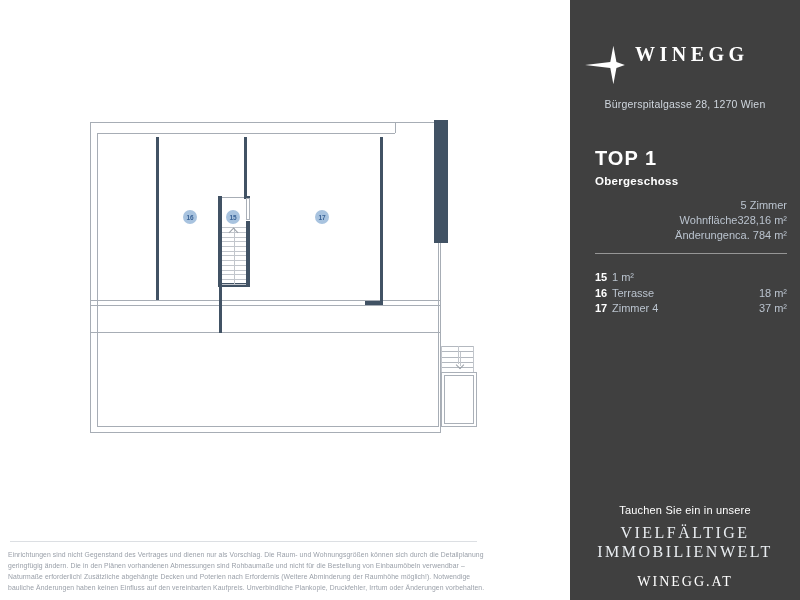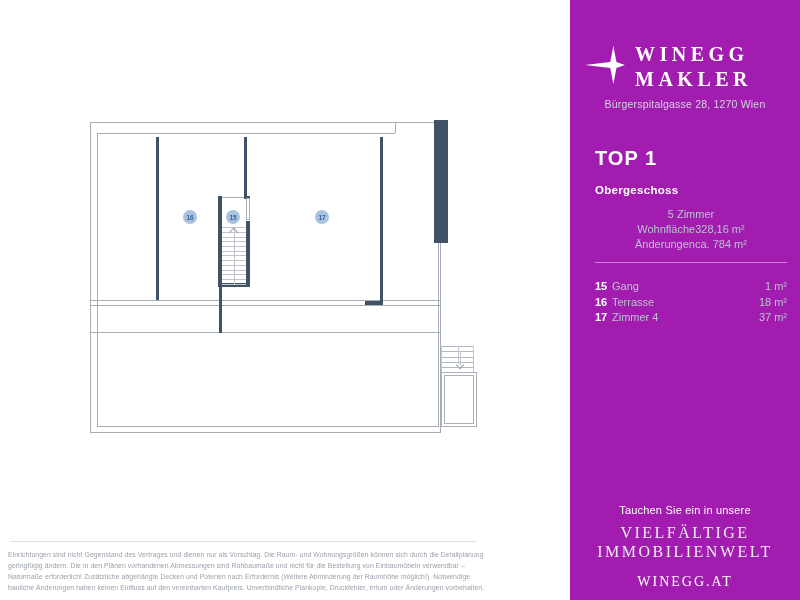--- a/index.html
+++ b/index.html
@@ -19,28 +19,28 @@
   .chev-up   { width:7px; height:7px; border-left:1px solid #9aa0a8; border-top:1px solid #9aa0a8; transform:rotate(45deg); }
   .chev-down { width:6px; height:6px; border-right:1px solid #9aa0a8; border-bottom:1px solid #9aa0a8; transform:rotate(45deg); }
   .badge { width:14px; height:14px; border-radius:50%; background:#a8c3df; color:#3a6396;
            font-size:6.5px; font-weight:bold; display:flex; align-items:center; justify-content:center; }
 
   
   .disc-rule { background:#dcdfe3; }
   .disclaimer { color:#999fa8; font-size:6.8px; line-height:1.62; letter-spacing:.1px; }
 
   
-  .sidebar { left:570px; top:0; width:230px; height:600px; background:#a21caf; color:#fff; }
+  .sidebar { left:570px; top:0; width:230px; height:600px; background:#404040; color:#fff; }
   .brand-name { font-family:"Liberation Serif", serif; font-weight:bold; font-size:20px;
                 letter-spacing:4.5px; line-height:25px; color:#ffffff; }
   .address { width:100%; text-align:center; font-size:10.5px; color:#cfd6de; letter-spacing:.2px; }
   .unit { left:25px; width:192px; }
   .unit-title { font-size:20px; font-weight:bold; letter-spacing:1px; color:#fff; }
-  .unit-sub   { font-size:11.5px; font-weight:bold; color:#fff; margin-top:14px; letter-spacing:.3px; }
-  .inforow { display:flex; justify-content:center; font-size:11px; color:#bac3ce; line-height:15px; }
+  .unit-sub   { font-size:11.5px; font-weight:bold; color:#fff; margin-top:5px; letter-spacing:.3px; }
+  .inforow { display:flex; justify-content:flex-end; font-size:11px; color:#bac3ce; line-height:15px; }
   .divider { height:1px; background:rgba(255,255,255,.45); }
   .roomrow { display:flex; font-size:11px; line-height:15.5px; color:#bac3ce; }
   .roomrow .no { width:17px; font-weight:bold; color:#ffffff; }
   .roomrow .nm { flex:1; }
   .footer { left:0; width:230px; text-align:center; }
   .f-line1 { font-size:11px; color:#ffffff; letter-spacing:.2px; }
   .f-serif { font-family:"Liberation Serif", serif; font-size:16px; letter-spacing:2.5px;
              color:#e9edf1; line-height:19px; }
   .f-site  { font-size:14px; letter-spacing:2px; color:#ffffff;font-family:Liberation Serif, serif; }
 </style>
@@ -107,21 +107,20 @@
     </div>
   </div>
 
   <aside class="abs sidebar">
 
     <svg class="abs" style="left:15px;top:40px;" width="46" height="50" viewBox="0 0 120 100">
       <polygon points="74,0 82,42 104,50 82,58 74,100 66,58 0,50 66,42" fill="#ffffff"></polygon>
     </svg>
     <div class="abs brand-name" style="left:65px;top:42px;">
       <div>WINEGG</div>
-      <div>MAKLER</div>
     </div>
     <div class="abs address" style="top:98px;">Bürgerspitalgasse 28, 1270 Wien</div>
 
     <div class="abs unit" style="top:147px;">
       <div class="unit-title">TOP 1</div>
       <div class="unit-sub">Obergeschoss</div>
       <div style="margin-top:11px;">
         <div class="inforow">
             <span></span>
             <span>5 Zimmer</span>
@@ -133,21 +132,20 @@
         <div class="inforow">
           <span>Änderungen</span>
           <span>ca. 784 m²</span>
         </div>
       </div>
       <div class="divider" style="margin-top:10px;"></div>
 
       <div style="margin-top:16px;">
         <div class="roomrow">
           <span class="no">15</span>
-          <span class="nm">Gang</span>
           <span>1 m²</span>
         </div>
         <div class="roomrow">
           <span class="no">16</span>
           <span class="nm">Terrasse</span>
           <span>18 m²</span>
         </div>
         <div class="roomrow">
           <span class="no">17</span>
           <span class="nm">Zimmer 4</span>

